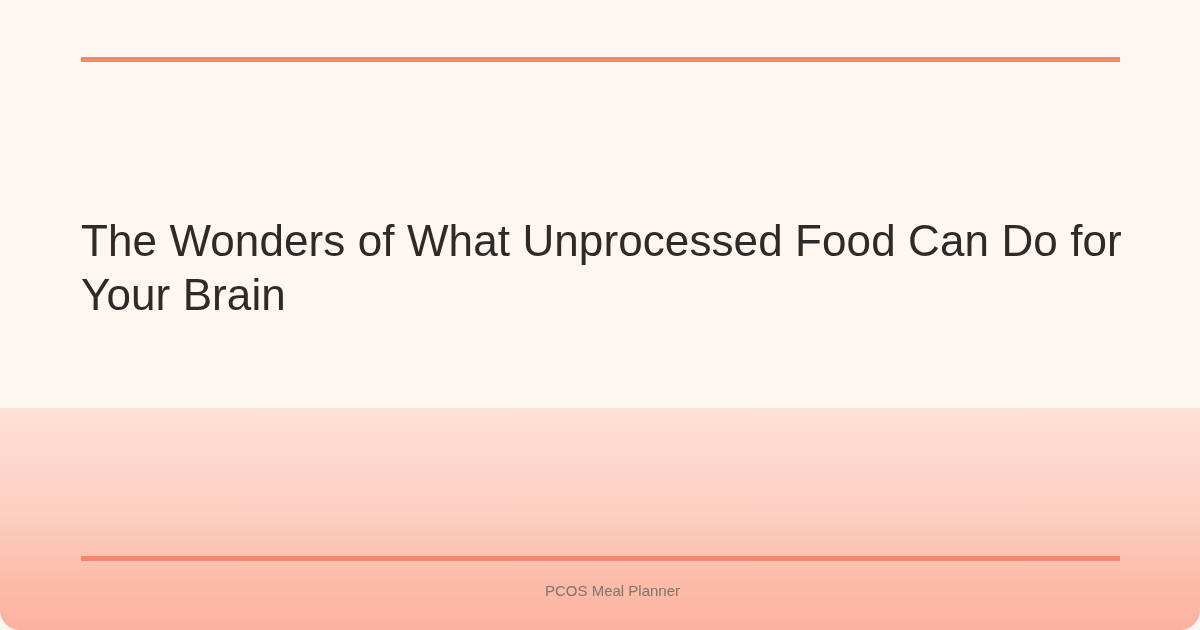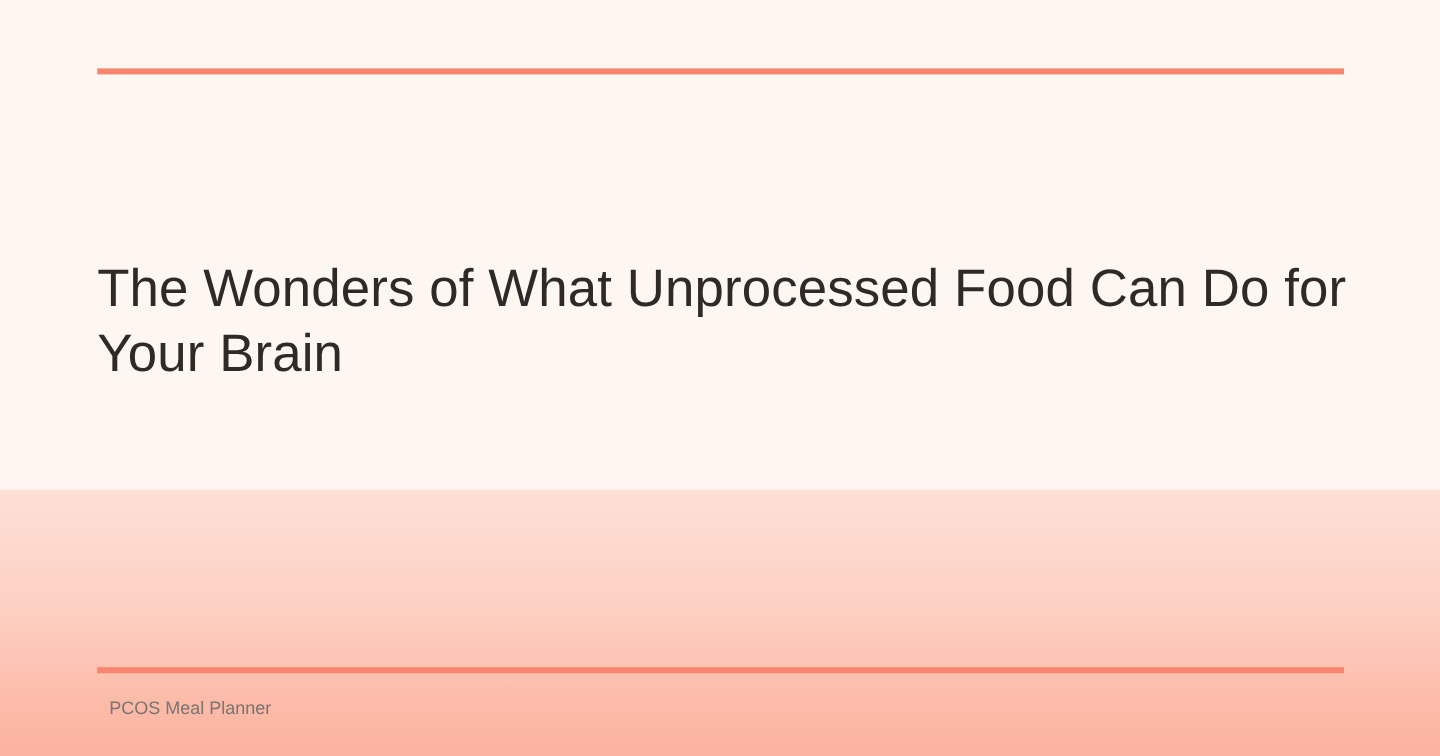--- a/index.html
+++ b/index.html
@@ -14,20 +14,21 @@
     background: #FDF6F1;
   }
 
   .card {
     position: relative;
     width: 1200px;
     height: 630px;
     box-sizing: border-box;
     background: #FDF6F1;
     overflow: hidden;
+    border-radius: 20px;
   }
 
   
   .panel-top {
     position: absolute;
     left: 0;
     top: 0;
     width: 1200px;
     height: 408px;
     background: #FDF6F1;
@@ -67,27 +68,27 @@
     font-weight: 400;
     line-height: 54px;
     letter-spacing: 0.1px;
     color: #2E2A27;
     white-space: pre-wrap;
   }
 
   
   .footer {
     position: absolute;
-    left: 67px;
+    left: 81px;
     right: 80px;
     top: 580px;
     height: 22px;
     display: flex;
     align-items: center;
-    justify-content: space-between;
+    justify-content: center;
     margin-left: 24px;
   }
   .footer-brand,
   .footer-url {
     font-family: "Liberation Sans", "DejaVu Sans", sans-serif;
     font-size: 15px;
     font-weight: 400;
     color: #7B7471;
     line-height: 22px;
     white-space: nowrap;

